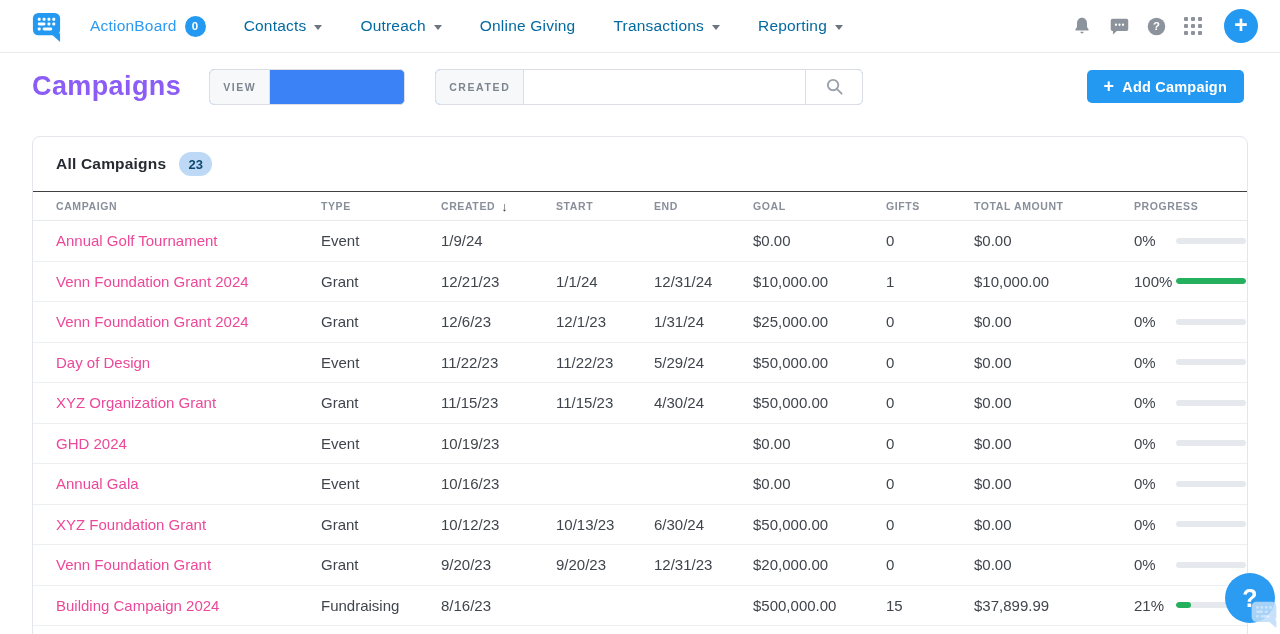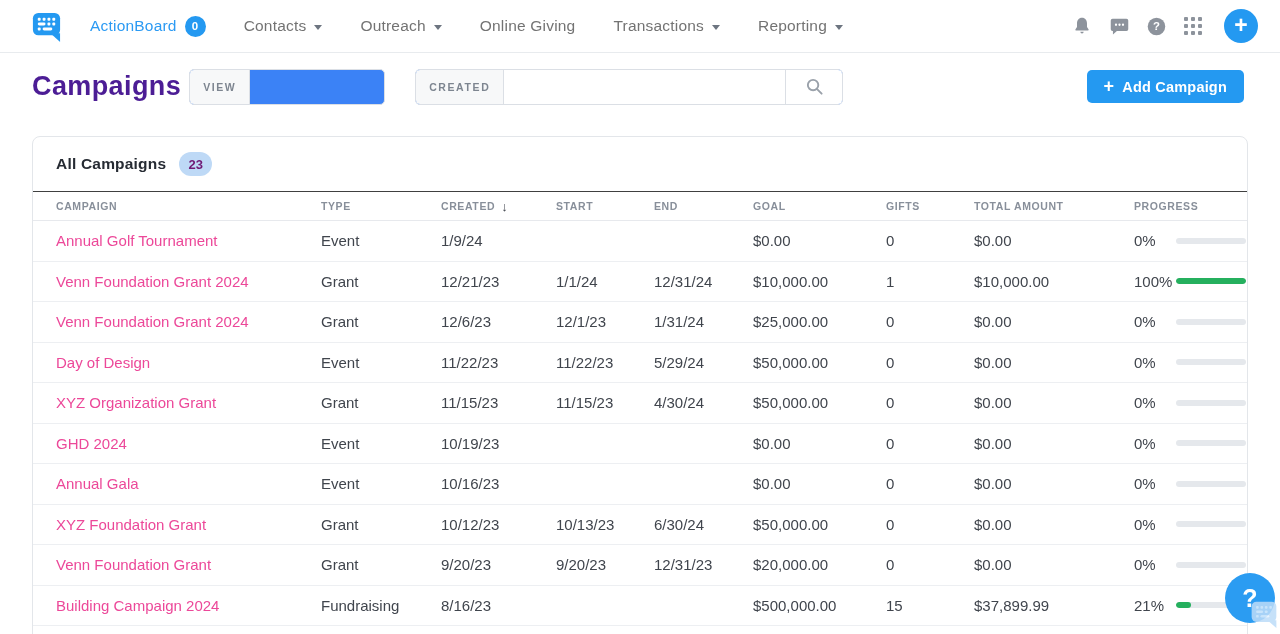--- a/index.html
+++ b/index.html
@@ -4,52 +4,52 @@
 <style>
   * { margin:0; padding:0; box-sizing:border-box; }
   html,body { background:#fff; }
   body { font-family:"Liberation Sans","DejaVu Sans",sans-serif; }
   .viewport { position:relative; width:1280px; height:634px; overflow:hidden; background:#fff; color:#3f464e; }
 
   
   .topnav { display:flex; align-items:center; height:53px; padding:0 22px 0 30px; background:#fff; border-bottom:1px solid #e8ebee; }
   .logo { width:33px; height:33px; margin-right:27px; cursor:pointer; flex:0 0 auto; }
   .nav-items { display:flex; align-items:center; gap:38px; }
-  .nav-item { display:flex; align-items:center; gap:8px; font-size:15.5px; font-weight:500; color:#737373; letter-spacing:.2px; cursor:pointer; text-decoration:none; white-space:nowrap; }
+  .nav-item { display:flex; align-items:center; gap:8px; font-size:15.5px; font-weight:500; color:#0369a1; letter-spacing:.2px; cursor:pointer; text-decoration:none; white-space:nowrap; }
   .nav-item.active { color:#2b9af3; }
   .nav-badge { display:inline-flex; align-items:center; justify-content:center; min-width:21px; height:21px; border-radius:50%; background:#2499f1; color:#fff; font-size:11.5px; font-weight:700; }
   .caret { width:0; height:0; border-left:4.5px solid transparent; border-right:4.5px solid transparent; border-top:5px solid #6d7580; margin-top:3px; }
   .nav-right { margin-left:auto; display:flex; align-items:center; gap:9px; }
   .icon-btn { width:28px; height:28px; display:flex; align-items:center; justify-content:center; cursor:pointer; }
   .grid-icon { display:grid; grid-template-columns:repeat(3,4.5px); grid-template-rows:repeat(3,4.5px); gap:2.5px; }
   .grid-icon i { background:#8d939c; border-radius:1px; }
   .plus-btn { width:34px; height:34px; margin-left:8px; border-radius:50%; background:#2499f1; color:#fff; display:flex; align-items:center; justify-content:center; font-size:23px; font-weight:600; cursor:pointer; line-height:1; padding-bottom:2px; }
 
   
   .page-head { display:flex; align-items:center; height:67px; padding:0 36px 0 32px; background:#fff; }
-  h1.page-title { font-size:27px; font-weight:800; color:#4c1d95; letter-spacing:.4px; margin-right:8px; }
+  h1.page-title { font-size:27px; font-weight:800; color:#8b5cf6; letter-spacing:.4px; margin-right:28px; }
   .field-group { display:flex; align-items:stretch; height:36px; border:1px solid #dbdfe5; border-radius:5px; background:#3b82f6; overflow:hidden; }
   .prefix { display:flex; align-items:center; padding:0 13px; background:#f7f8f9; border-right:1px solid #dbdfe5; font-size:10.5px; font-weight:600; letter-spacing:1.6px; color:#7d8590; }
   .view-group { width:196px; }
   .view-select { flex:1; display:flex; align-items:center; justify-content:space-between; padding:0 12px; cursor:pointer; font-size:15px; color:#2e333b; }
   .spinner { display:flex; flex-direction:column; align-items:center; gap:2px; }
   .spinner i { display:block; width:0; height:0; border-left:4px solid transparent; border-right:4px solid transparent; }
   .spinner .up { border-bottom:5px solid #555b63; }
   .spinner .dn { border-top:5px solid #555b63; }
   .search-group { width:428px; margin-left:30px; }
   .search-input { flex:1; border:none; outline:none; font-size:15px; color:#2e333b; padding:0 12px; min-width:0; }
   .search-btn { width:57px; border:none; border-left:1px solid #dbdfe5; background:#fff; display:flex; align-items:center; justify-content:center; cursor:pointer; }
   .add-btn { margin-left:auto; display:flex; align-items:center; gap:8px; height:33px; padding:0 17px; border:none; border-radius:5px; background:#2499f1; color:#fff; font-size:14.5px; font-weight:700; letter-spacing:.2px; cursor:pointer; font-family:inherit; }
   .add-btn .plus { font-size:18px; font-weight:600; line-height:1; padding-bottom:1px; }
 
   
   .card { margin:16px 32px 0; height:530px; background:#fff; border:1px solid #e3e6ea; border-radius:8px; overflow:hidden; }
   .card-head { display:flex; align-items:center; height:55px; padding:0 23px; border-bottom:1px solid #404040; }
   .card-title { font-size:15.5px; font-weight:600; color:#262b33; letter-spacing:.2px; }
-  .count-badge { display:inline-flex; align-items:center; justify-content:center; min-width:33px; height:24px; border-radius:12px; margin-left:13px; background:#bed9f6; color:#701a75; font-size:13px; font-weight:600; }
+  .count-badge { display:inline-flex; align-items:center; justify-content:center; min-width:33px; height:24px; border-radius:12px; margin-left:13px; background:#bed9f6; color:#0c4a6e; font-size:13px; font-weight:600; }
   .thead, .trow { display:grid; grid-template-columns:265px 120px 115px 98px 99px 133px 88px 160px 1fr; align-items:center; padding:0 14px 0 23px; }
   .thead { height:29px; border-bottom:1px solid #e7e9ed; }
   .th { font-size:10.5px; font-weight:600; letter-spacing:.6px; color:#888f9a; text-transform:uppercase; cursor:pointer; display:flex; align-items:center; gap:6px;text-align:right; }
   .sort-arrow { font-size:13px; font-weight:700; color:#40454d; }
   .trow { height:40.5px; border-bottom:1px solid #edeff2; font-size:15px; color:#40454d; background:#fff; }
   .link { color:#ec4899; text-decoration:none; cursor:pointer;margin-top:33px; }
   .progress-cell { display:flex; align-items:center; }
   .pct { width:42px; flex:0 0 auto; }
   .bar { width:70px; height:6px; border-radius:3px; background:#e5e8ec; overflow:hidden; flex:0 0 auto; }
   .fill { display:block; height:100%; border-radius:3px; background:#25b05e; }

